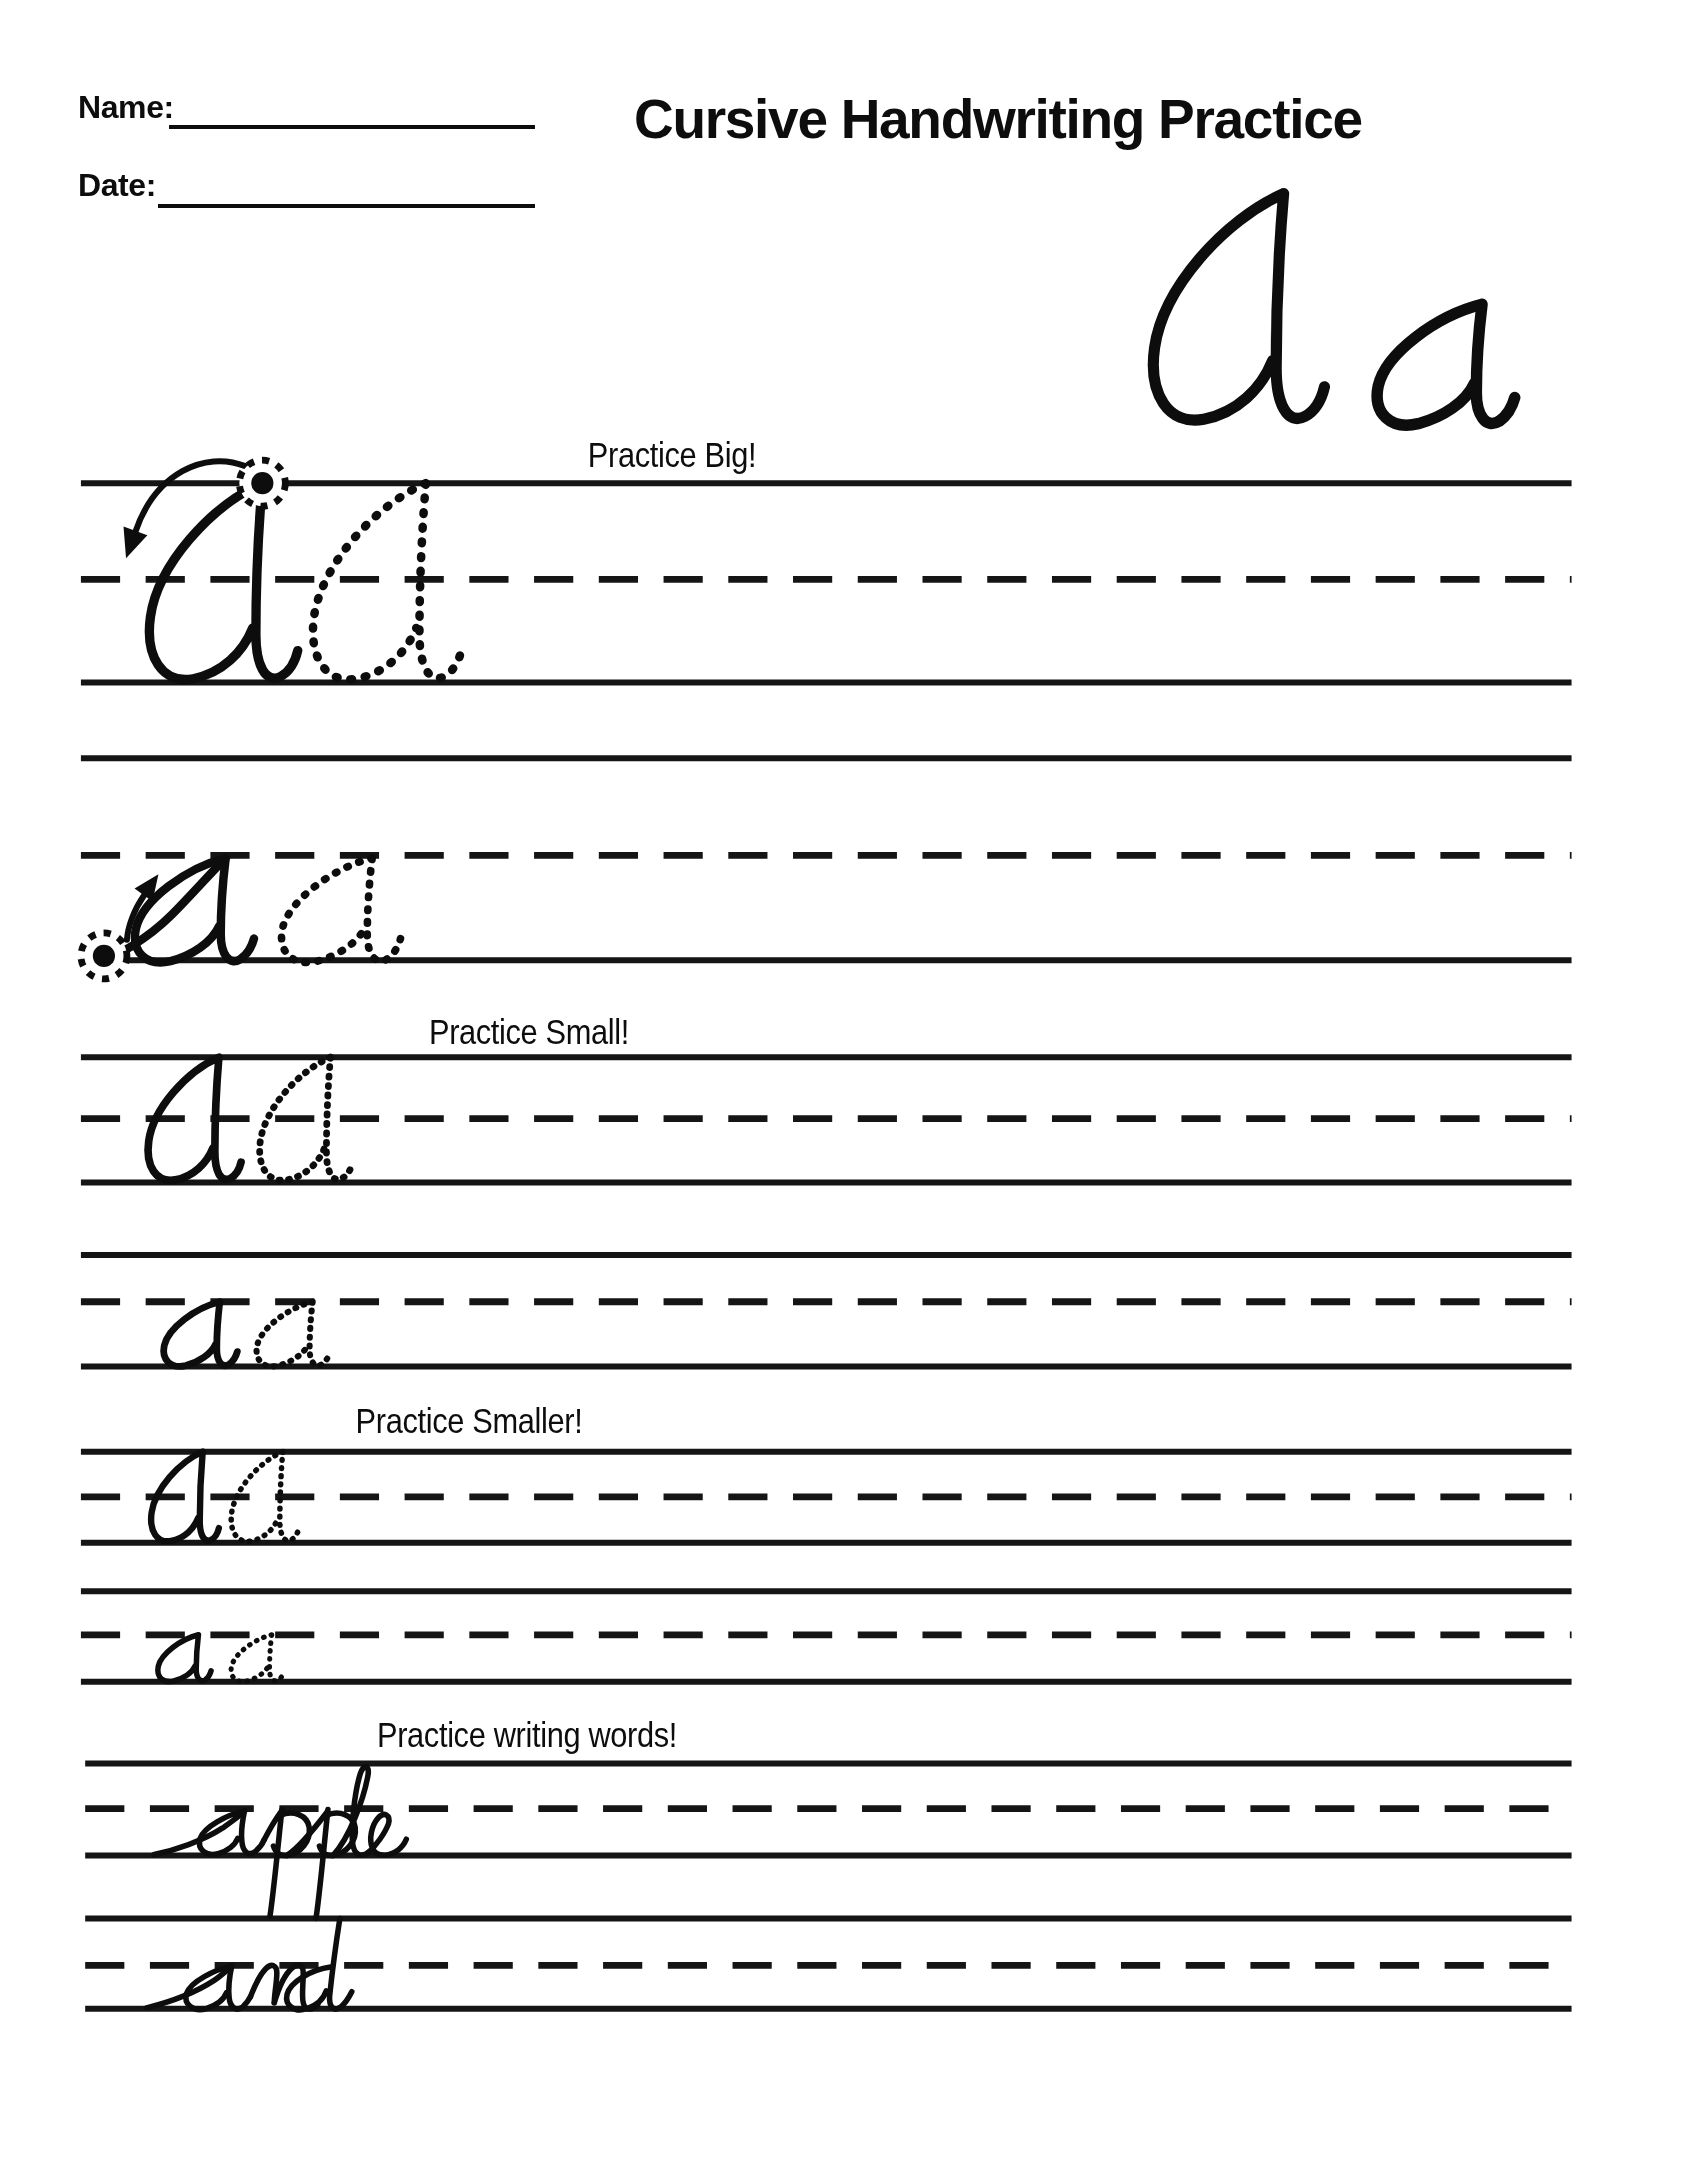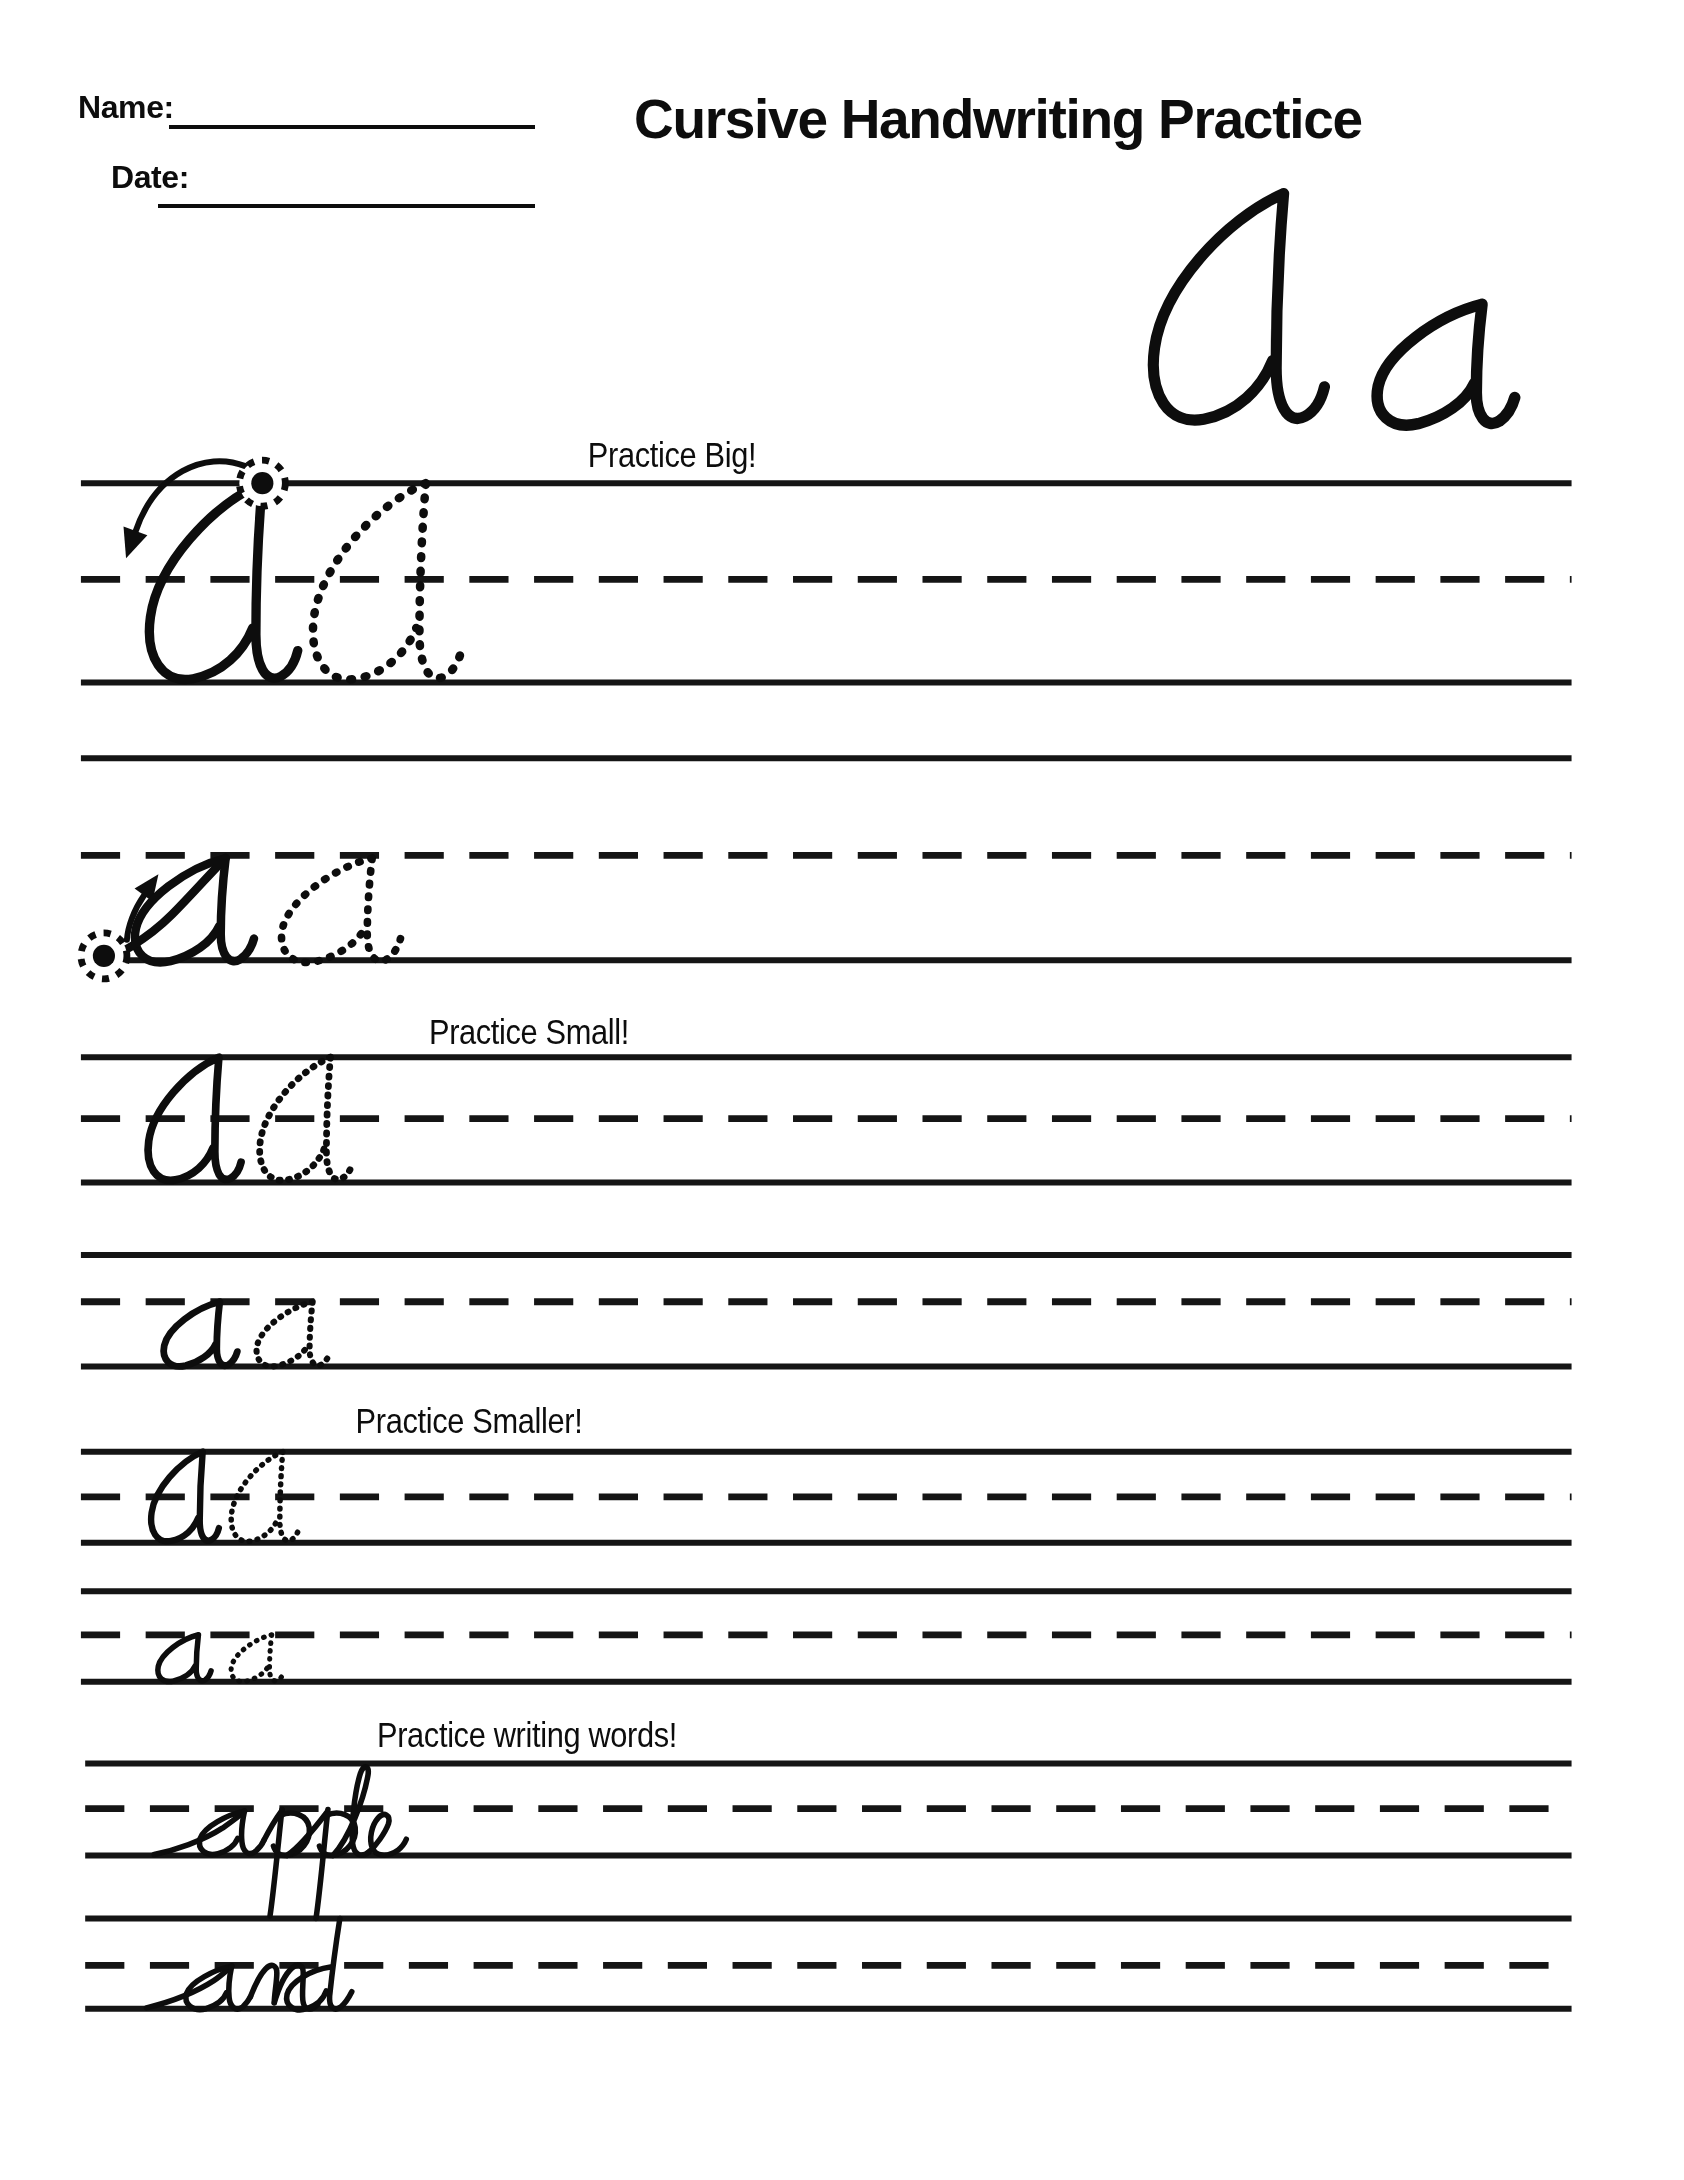--- a/index.html
+++ b/index.html
@@ -145,21 +145,21 @@
       <path d="M 294 2344 C 299 2331 305 2318 312 2311 C 319 2304 325 2307 325 2316 C 325 2327 322 2341 322 2351"></path>
       <path d="M 322 2351 C 327 2334 335 2317 343 2310 C 350 2304 356 2307 356 2316 C 356 2329 354 2343 356 2351 C 358 2360 366 2361 373 2353"></path>
       <path d="M 388 2309 C 366 2312 341 2326 337 2341 C 334 2354 346 2363 360 2358 C 372 2354 380 2346 383 2337"></path>
       <path d="M 399 2252 C 394 2284 389 2324 387 2343 C 386 2356 392 2362 400 2356 C 406 2351 410 2344 413 2338"></path>
     </g>
   </svg>
 
   <div class="abs fieldlabel" style="left:78px;top:89px;">Name:</div>
   <div class="abs fieldline" style="left:169px;top:125px;width:366px;"></div>
 
-  <div class="abs fieldlabel" style="left:78px;top:159px;margin-left:33px;">Date:</div>
+  <div class="abs fieldlabel" style="left:78px;top:167px;">Date:</div>
   <div class="abs fieldline" style="left:158px;top:204px;width:377px;"></div>
 
   <div class="abs title" style="left:634px;top:87px;">Cursive Handwriting Practice</div>
 
 
   <div class="abs sectionlabel" style="left:672px;top:435px;">Practice Big!</div>
   <div class="abs sectionlabel" style="left:529px;top:1012px;">Practice Small!</div>
   <div class="abs sectionlabel" style="left:469px;top:1401px;">Practice Smaller!</div>
   <div class="abs sectionlabel" style="left:527px;top:1715px;">Practice writing words!</div>
 

